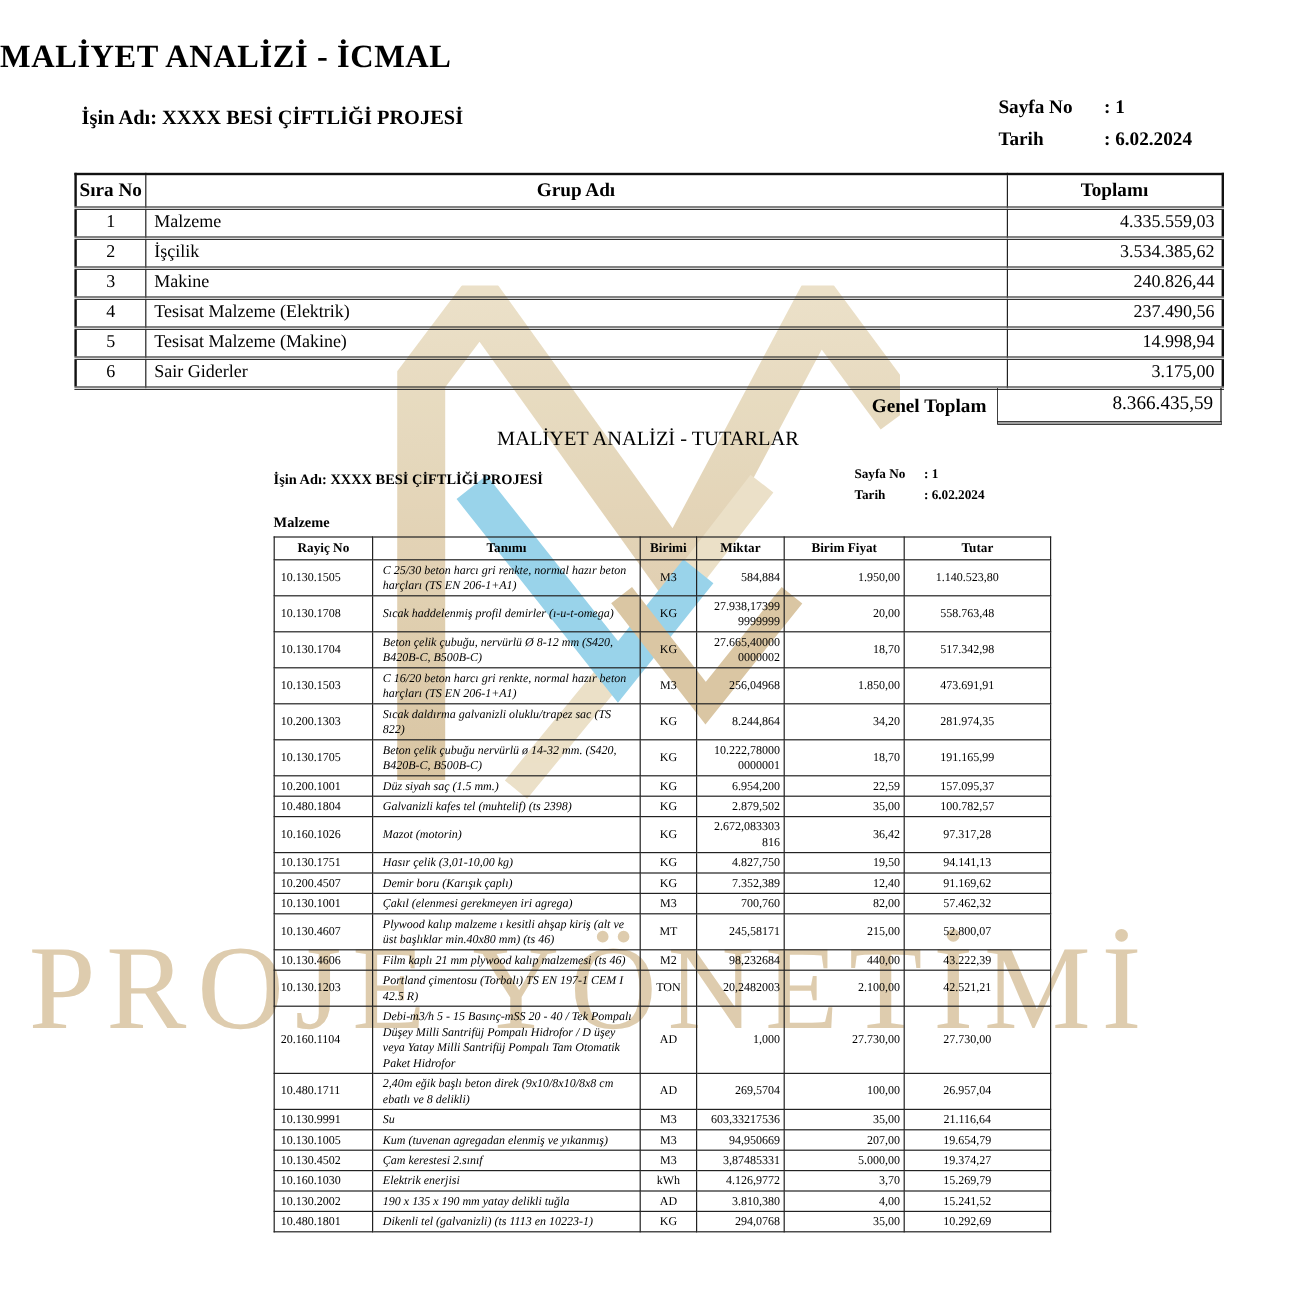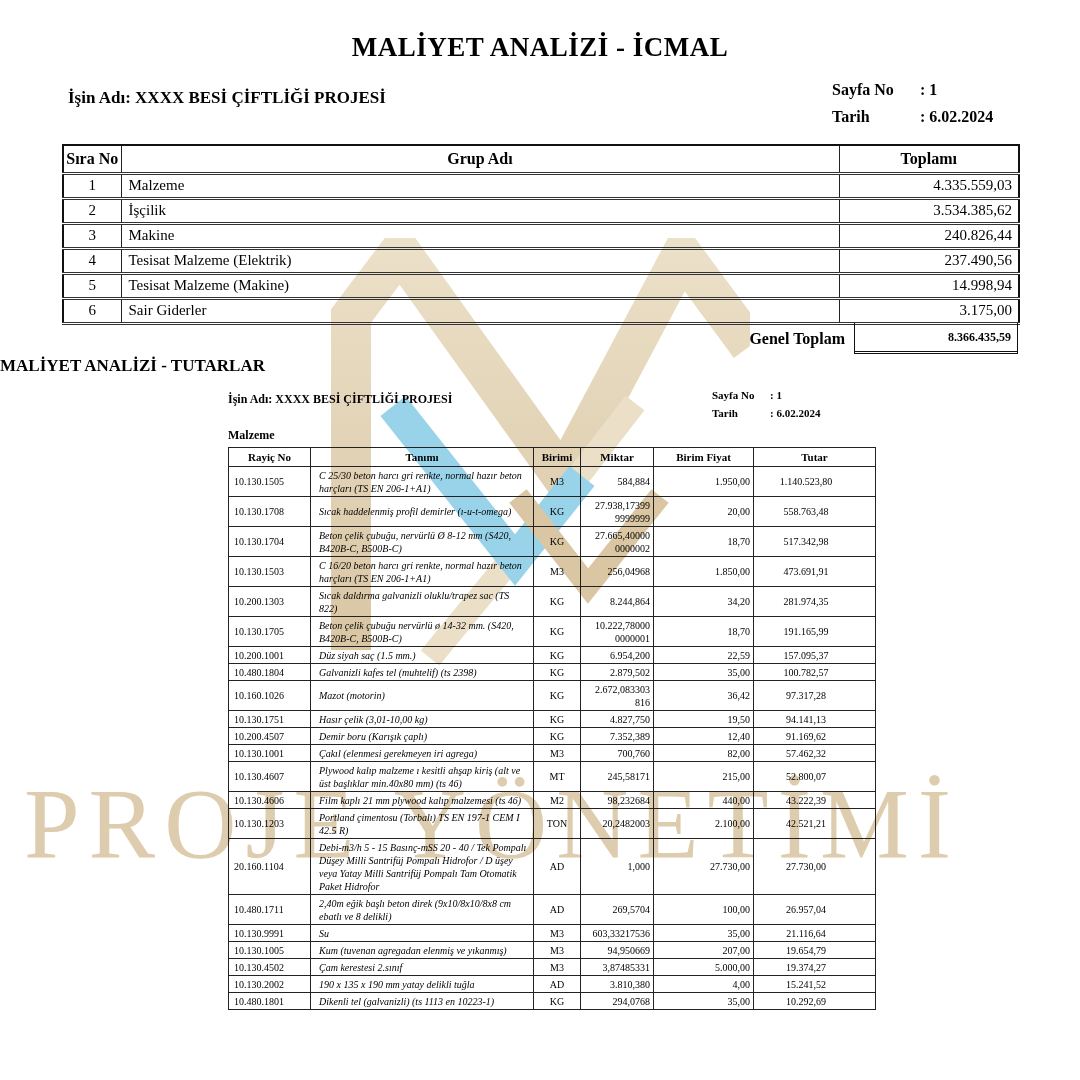--- a/index.html
+++ b/index.html
@@ -10,48 +10,48 @@
   
   .watermark { position:absolute; inset:0; z-index:0; pointer-events:none; }
   .wm-logo { position:absolute; left:330px; top:238px; }
   .wm-word1 { position:absolute; left:186px; top:612px; font-size:140px; line-height:1;
               letter-spacing:42px; color:var(--wm-gold,#d6c09a); opacity:.8; white-space:nowrap; }
   .wm-word2 { position:absolute; left:24px; top:774px; font-size:100px; line-height:1;
               letter-spacing:9px; color:var(--wm-gold,#d6c09a); opacity:.8; white-space:nowrap; }
   .content { position:relative; z-index:1; }
 
   
-  .doc-title { position:absolute; top:32px; left:0; width:1080px; text-align:center;
+  .doc-title { position:absolute; top:32px; left:0; width:1080px; 
                font-size:27px; font-weight:bold; letter-spacing:.5px; }
   .project1 { position:absolute; left:68px; top:88px; font-size:17px; font-weight:bold; }
   .meta1 { position:absolute; left:832px; top:76px; font-size:16px; font-weight:bold; }
   .meta1 .mrow { display:flex; height:27px; align-items:center; }
   .meta1 .mlabel { width:88px; }
 
   
   .t1 { position:absolute; left:62px; top:144px; width:956px; border-collapse:collapse; table-layout:fixed; }
   .t1 th, .t1 td { border-left:1px solid #222; border-right:1px solid #222; }
   .t1 tr { border-bottom:3px double #333;margin-top:27px; }
   .t1 { border:2px solid #111; }
   .t1 th { height:28px; font-size:16px; font-weight:bold; text-align:center; white-space:nowrap; overflow:hidden; }
   .t1 td { height:25px; font-size:15px; }
   .t1 td.c-no { text-align:center; }
   .t1 td.c-group { padding-left:7px; }
   .t1 td.c-total { text-align:right; padding-right:6px; }
 
   .grand { position:absolute; left:62px; top:323px; width:956px; height:31px; display:flex; }
   .grand .glabel { flex:1; text-align:right; font-size:16px; font-weight:bold;
                    padding-right:9px; display:flex; align-items:center; justify-content:flex-end; }
-  .grand .gbox { width:164px; border-left:1.5px solid #111; border-right:1.5px solid #111;
-                 border-bottom:3px double #111; font-size:12px; font-weight:bold;
+  .grand .gbox { width:187px; border-left:1.5px solid #111; border-right:1.5px solid #111;
+                 border-bottom:3px double #111; font-size:16px; font-weight:normal;
                  display:flex; align-items:center; justify-content:flex-end; padding-right:6px; }
 
   
-  .doc-title2 { position:absolute; top:356px; left:0; width:1080px; text-align:left;
-                font-size:17px; font-weight:bold; }
+  .doc-title2 { position:absolute; top:356px; left:0; width:1080px; text-align:center;
+                font-size:17px; font-weight:normal; }
   .project2 { position:absolute; left:228px; top:392px; font-size:12px; font-weight:bold; }
   .meta2 { position:absolute; left:712px; top:386px; font-size:11px; font-weight:bold; }
   .meta2 .mrow { display:flex; height:18px; align-items:center; }
   .meta2 .mlabel { width:58px; }
   .section-label { position:absolute; left:228px; top:428px; font-size:12px; font-weight:bold; }
 
   
   .t2 { position:absolute; left:228px; top:447px; width:647px; border-collapse:collapse;
         table-layout:fixed; border:1.5px solid #222; }
   .t2 th, .t2 td { border:1px solid #222; vertical-align:middle; }
@@ -374,20 +374,28 @@
 
   <tr>
     <td class="c-code">10.130.4502</td>
     <td class="c-desc">Çam kerestesi 2.sınıf</td>
     <td class="c-unit">M3</td>
     <td class="c-qty">3,87485331</td>
     <td class="c-price">5.000,00</td>
     <td class="c-amount">19.374,27</td>
   </tr>
 
+  <tr>
+    <td class="c-code">10.160.1030</td>
+    <td class="c-desc">Elektrik enerjisi</td>
+    <td class="c-unit">kWh</td>
+    <td class="c-qty">4.126,9772</td>
+    <td class="c-price">3,70</td>
+    <td class="c-amount">15.269,79</td>
+  </tr>
 
   <tr>
     <td class="c-code">10.130.2002</td>
     <td class="c-desc">190 x 135 x 190 mm yatay delikli tuğla</td>
     <td class="c-unit">AD</td>
     <td class="c-qty">3.810,380</td>
     <td class="c-price">4,00</td>
     <td class="c-amount">15.241,52</td>
   </tr>
 

